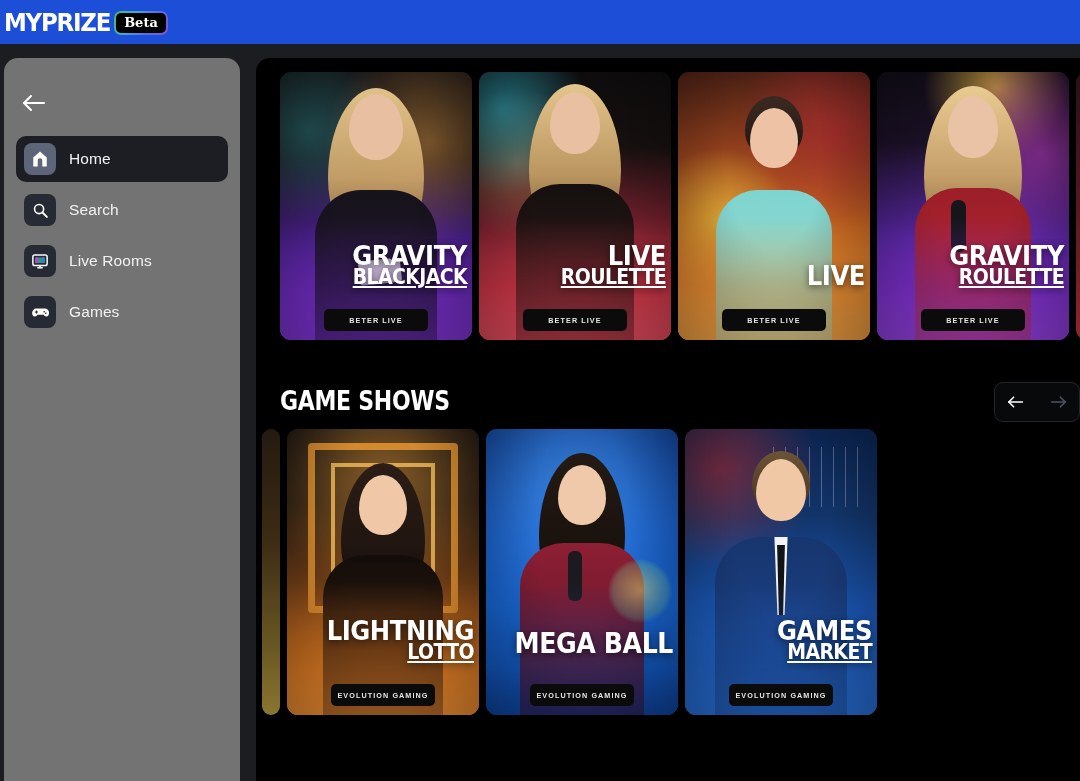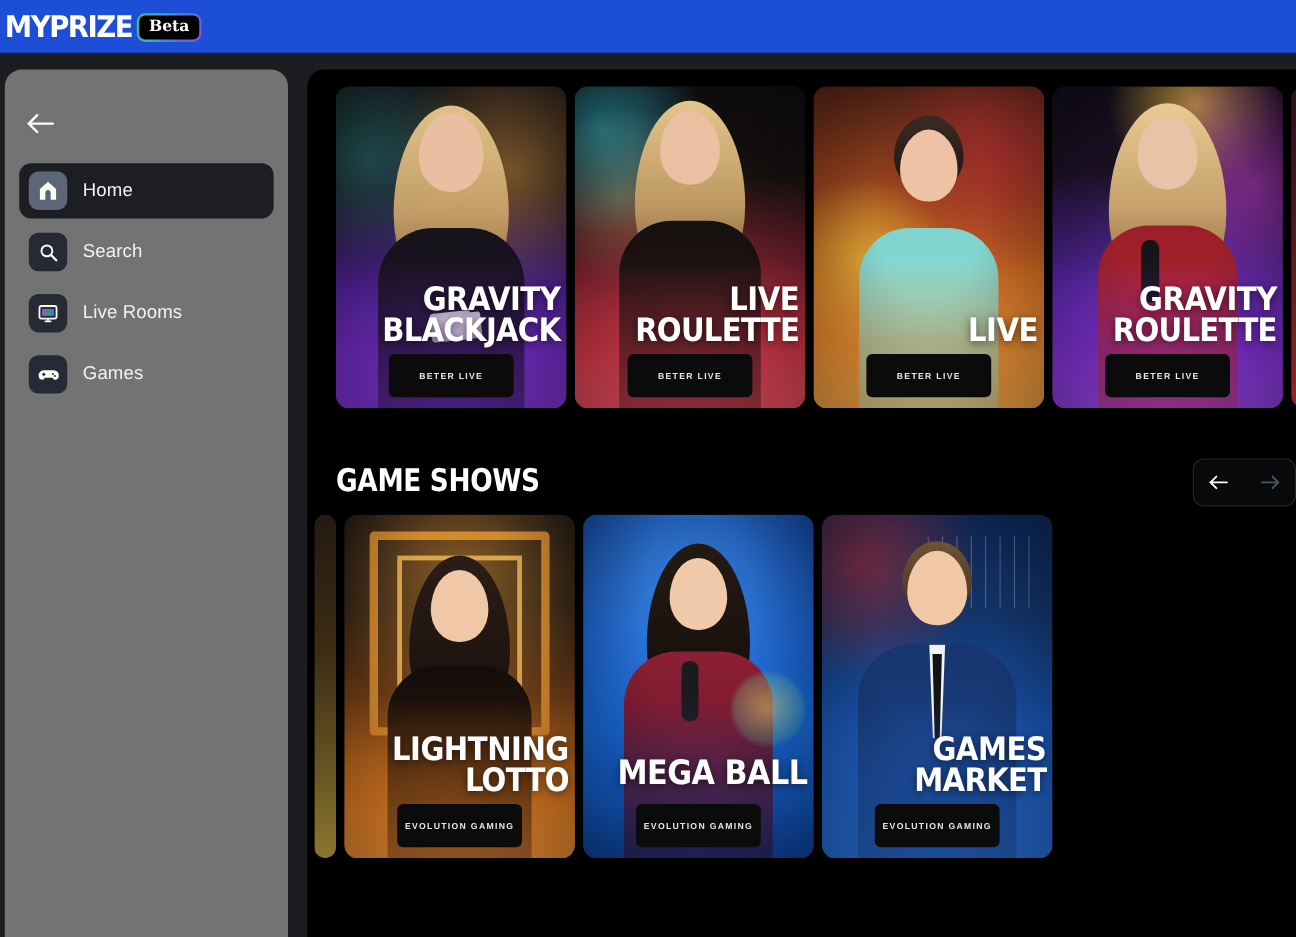--- a/index.html
+++ b/index.html
@@ -150,26 +150,26 @@
     text-align: right;
     color: #fff;
     font-family: "DejaVu Sans", sans-serif;
     font-weight: 900;
     font-stretch: condensed;
     line-height: 0.94;
     text-shadow: 0 2px 7px rgba(0,0,0,.55);
     padding: 0 5px;
   }
   .card-title .l1 { display: block; font-size: 27px; letter-spacing: -0.4px; }
-  .card-title .l2 { display: block; font-size: 27px; letter-spacing: -0.6px; }
+  .card-title .l2 { display: block; font-size: 21px; letter-spacing: -0.6px; text-decoration: underline; }
   .card-title.one-line .l1 { font-size: 28px; }
   .provider {
     position: absolute; left: 50%; transform: translateX(-50%);
     bottom: 9px;
-    width: 104px; height: 36px;
+    width: 104px; height: 22px;
     background: #0b0b0c;
     border-radius: 5px;
     display: flex; align-items: center; justify-content: center;
     color: #e6e6e8;
     font-size: 7.2px; font-weight: 700; letter-spacing: 1.1px;
   }
   
   .card.partial-left {
     flex: 0 0 24px; width: 24px; margin-left: -24px;
   }

